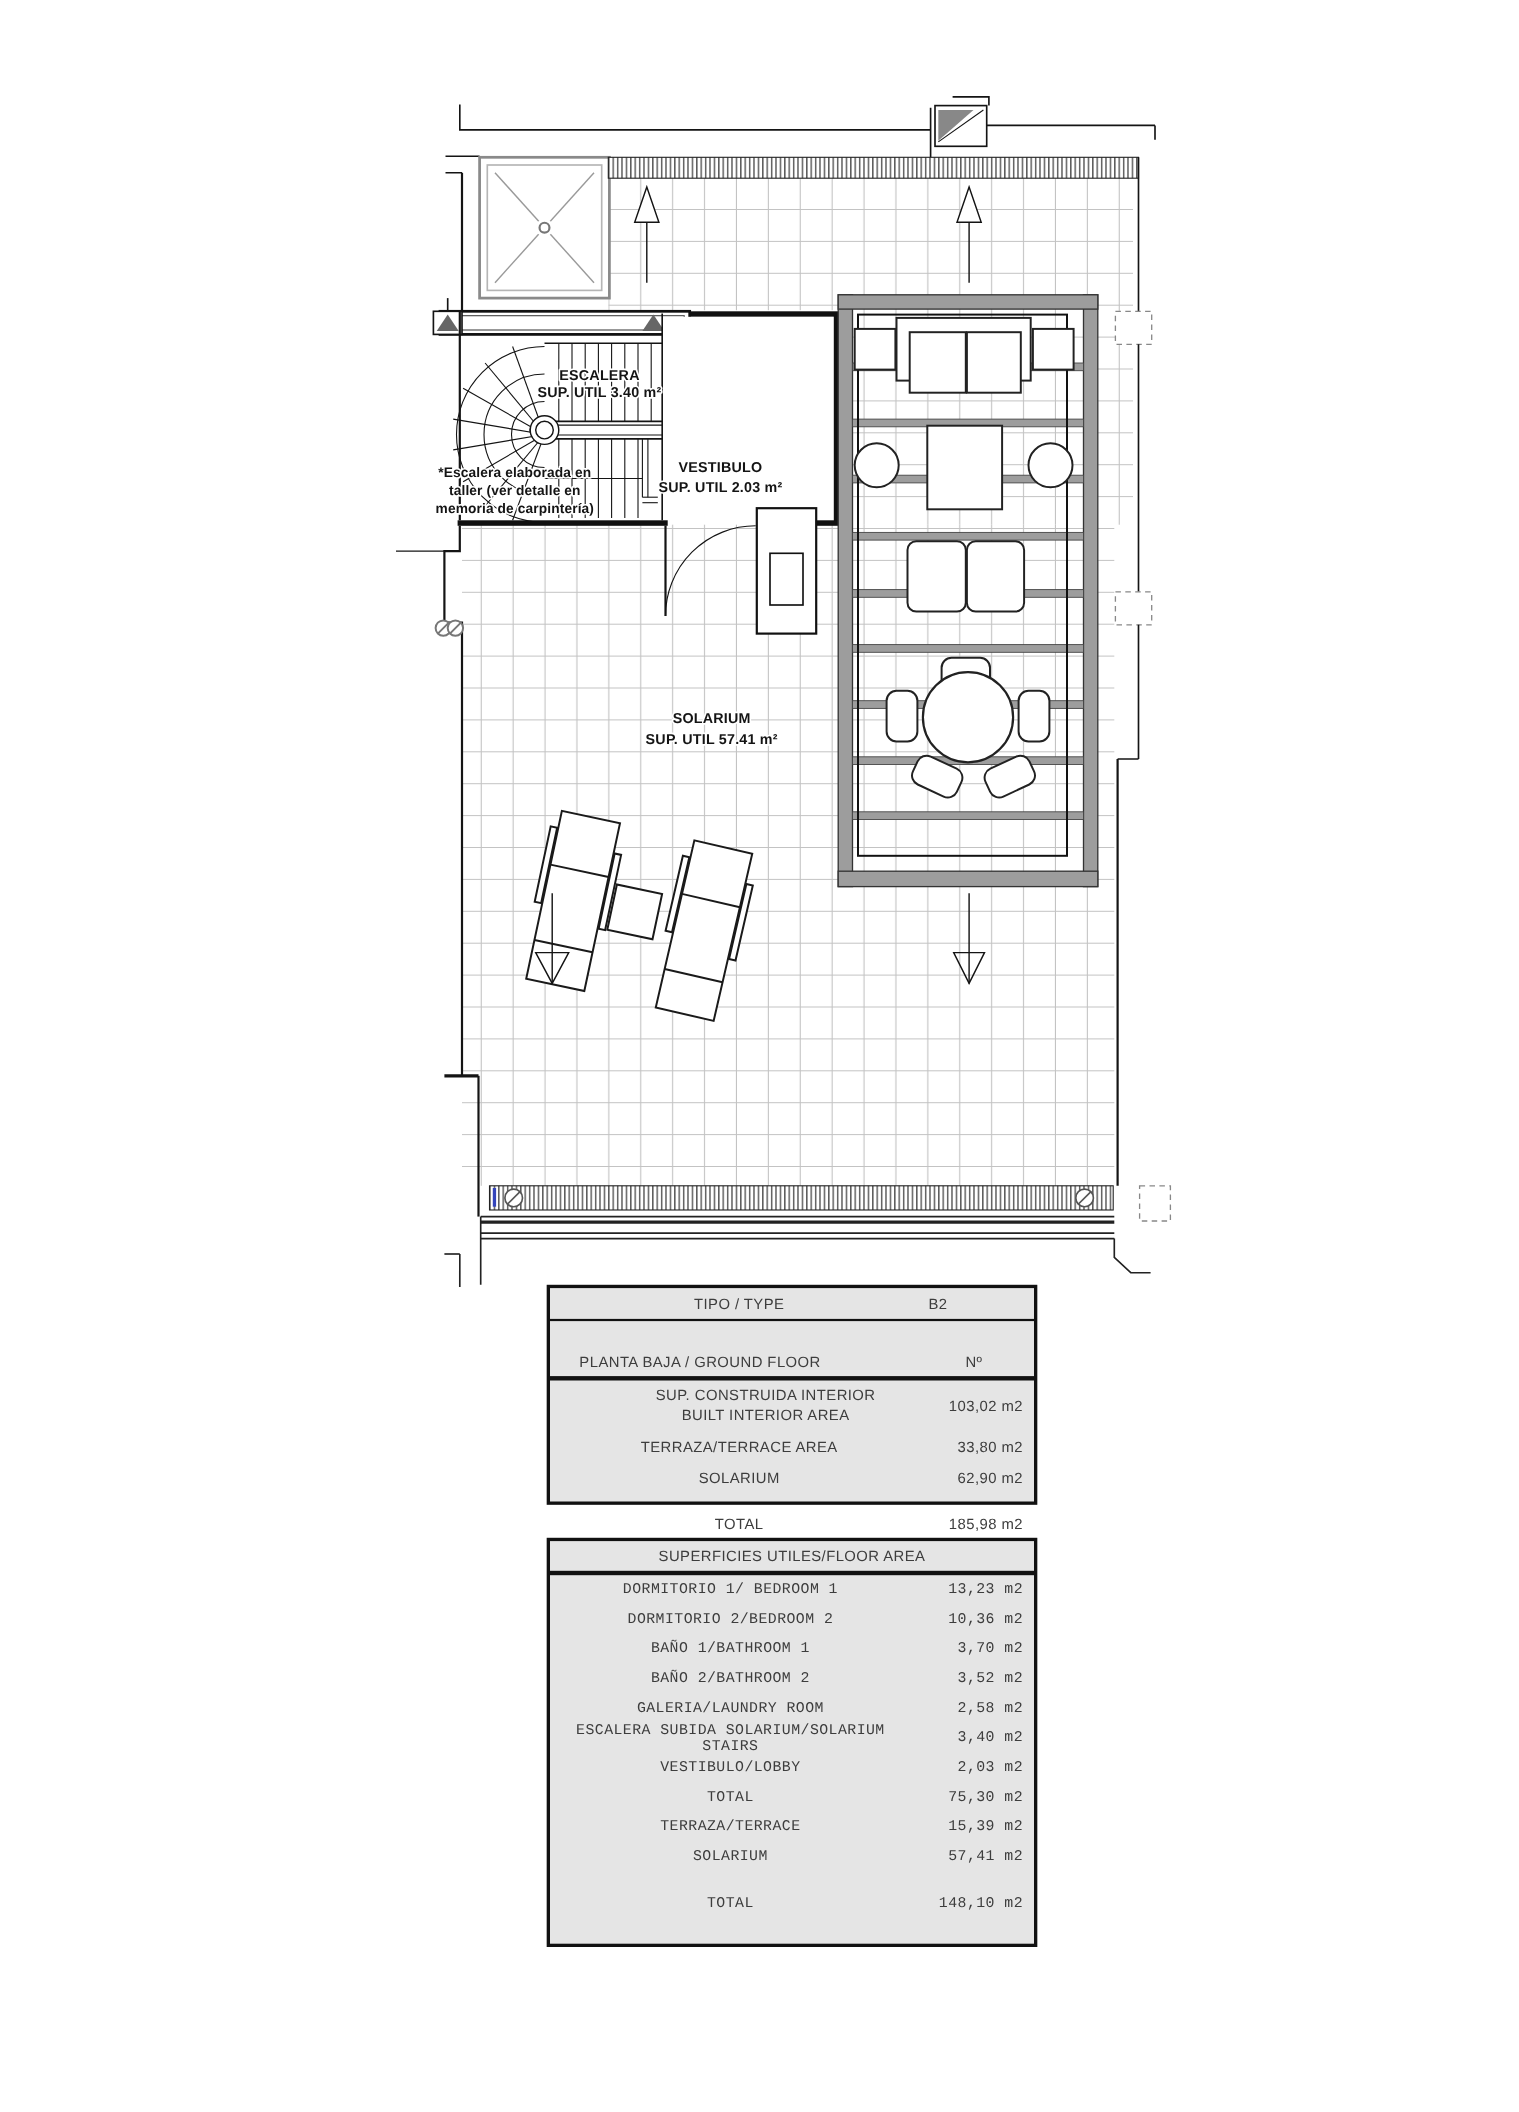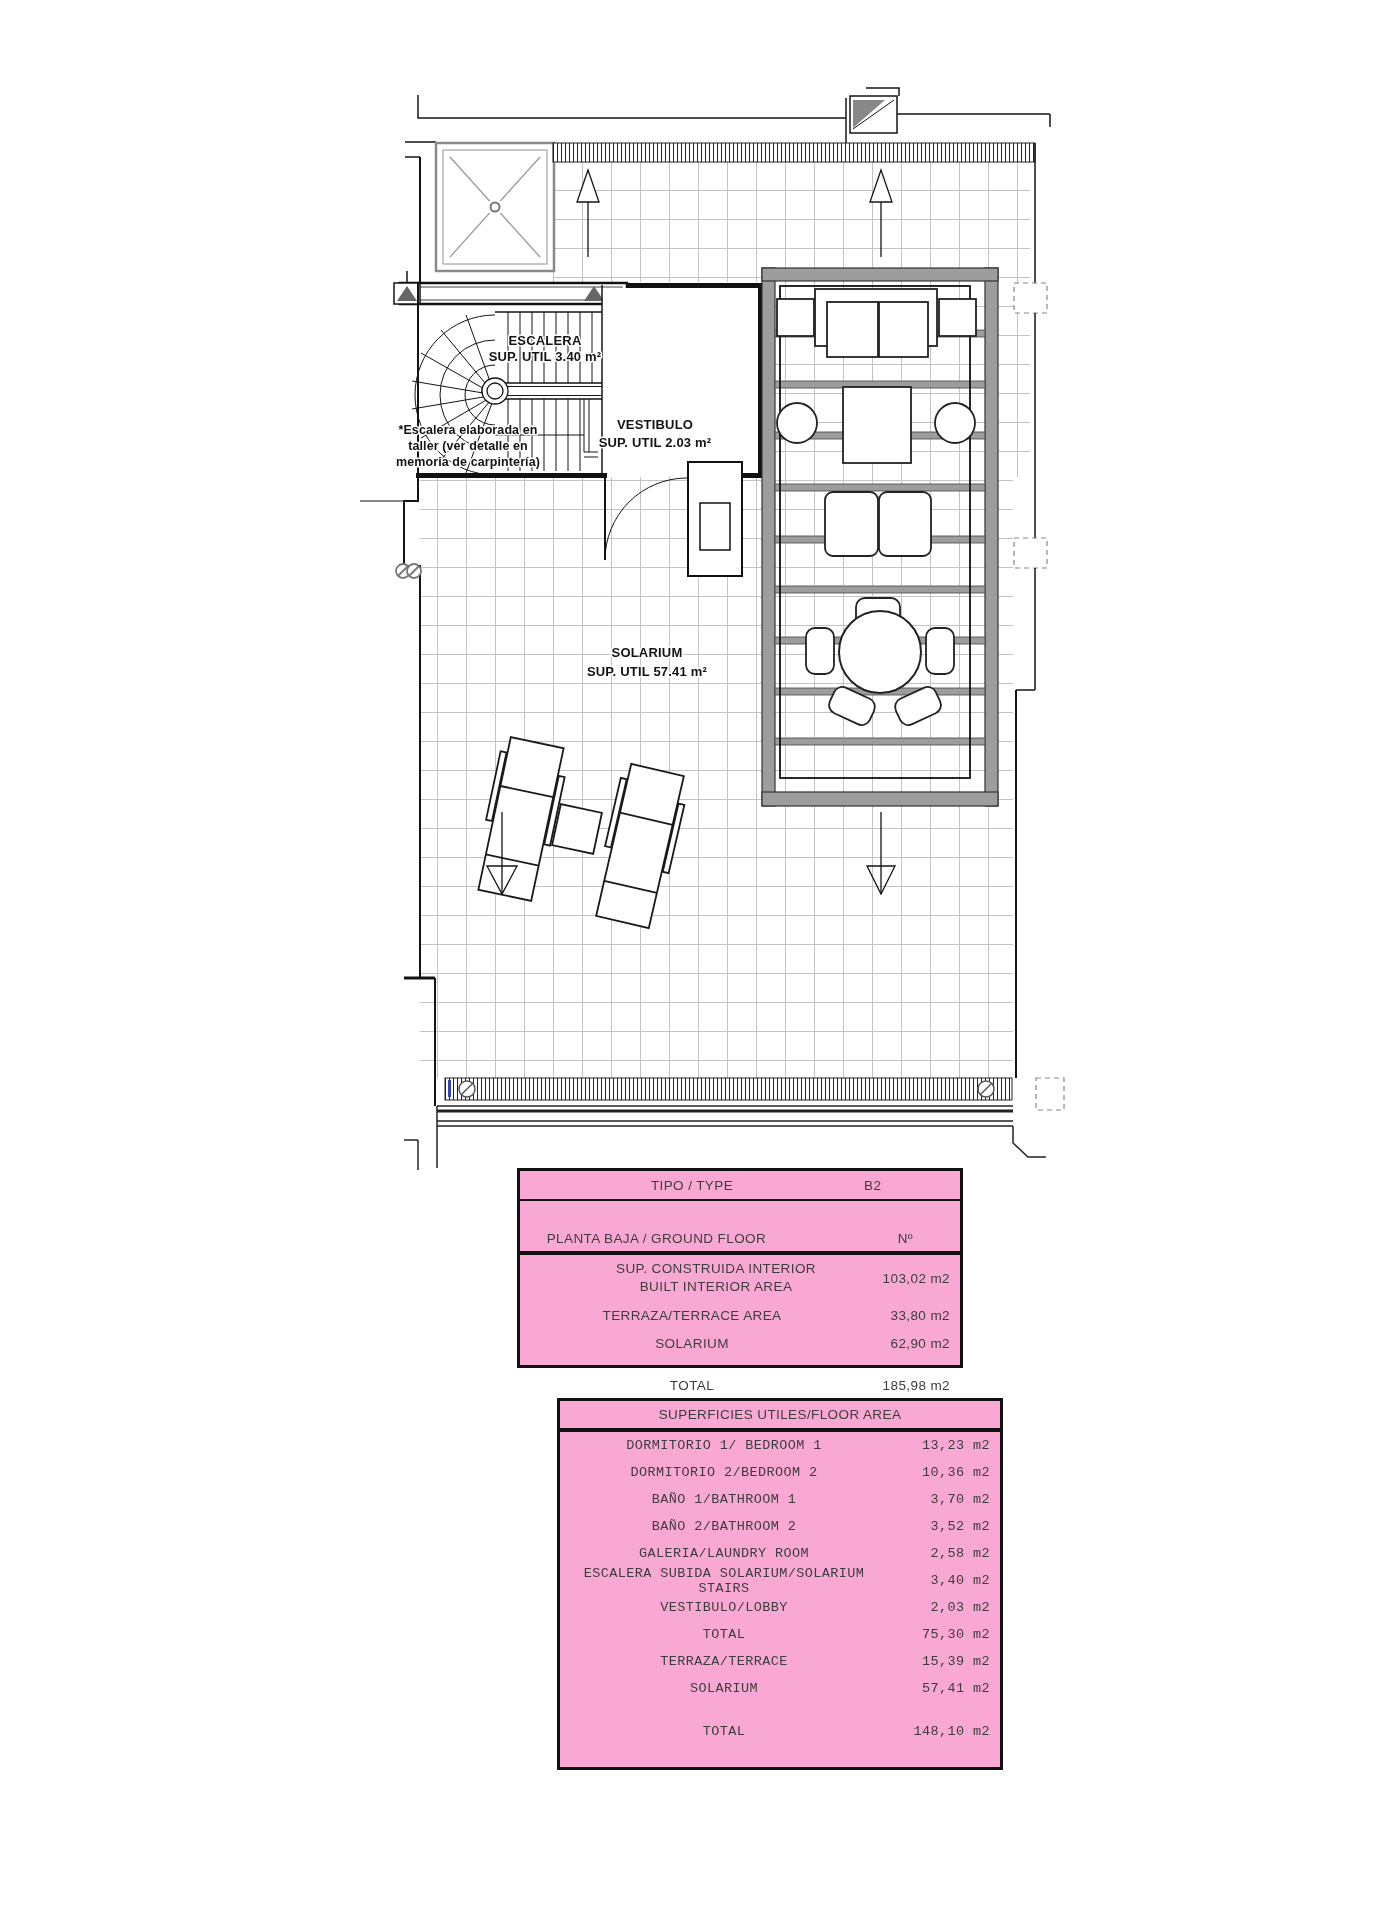--- a/index.html
+++ b/index.html
@@ -3,24 +3,24 @@
 <meta charset="utf-8">
 <style>
   html,body{margin:0;padding:0;background:#fff;}
   body{width:1381px;height:1920px;position:relative;font-family:"Liberation Sans",sans-serif;}
   #plan{position:absolute;left:330px;top:60px;}
   svg text{font-family:"Liberation Sans",sans-serif;font-weight:bold;fill:#141414;
            paint-order:stroke;stroke:#ffffff;stroke-width:3px;stroke-linejoin:round;text-anchor:middle;}
   .t13{font-size:13px;letter-spacing:.2px}
   .t12{font-size:12.5px;letter-spacing:.1px}
 
-  .tbl{position:absolute;left:517px;width:446px;border:3px solid #111;box-sizing:border-box;
-       color:#3d3d3d;font-size:13.5px;letter-spacing:.4px;background:#f9a8d4;}
+  .tbl{position:absolute;left:497px;width:446px;border:3px solid #111;box-sizing:border-box;
+       color:#3d3d3d;font-size:13.5px;letter-spacing:.4px;background:#e5e5e5;}
   #type-table{top:1168px;height:200px;}
-  #area-table{top:1398px;height:372px;margin-left:40px;}
+  #area-table{top:1398px;height:372px;}
   .row{display:flex;align-items:center;}
   .row .lbl{flex:1;text-align:center;}
   .row .val{width:96px;text-align:right;padding-right:10px;box-sizing:border-box;white-space:nowrap;}
   .row .val.center{text-align:left;padding-right:0;}
   .hrow1{height:28px;border-bottom:2px solid #111;}
   .hrow2{height:26px;border-bottom:4px solid #111;margin-top:24px;}
   .hrow2 .lbl62{width:62%;text-align:center;}
   .hrow2 .no{flex:1;text-align:center;padding-left:58px;}
   .r28{height:28px;}
   .r27{height:27px;font-family:Liberation Mono, monospace;}

